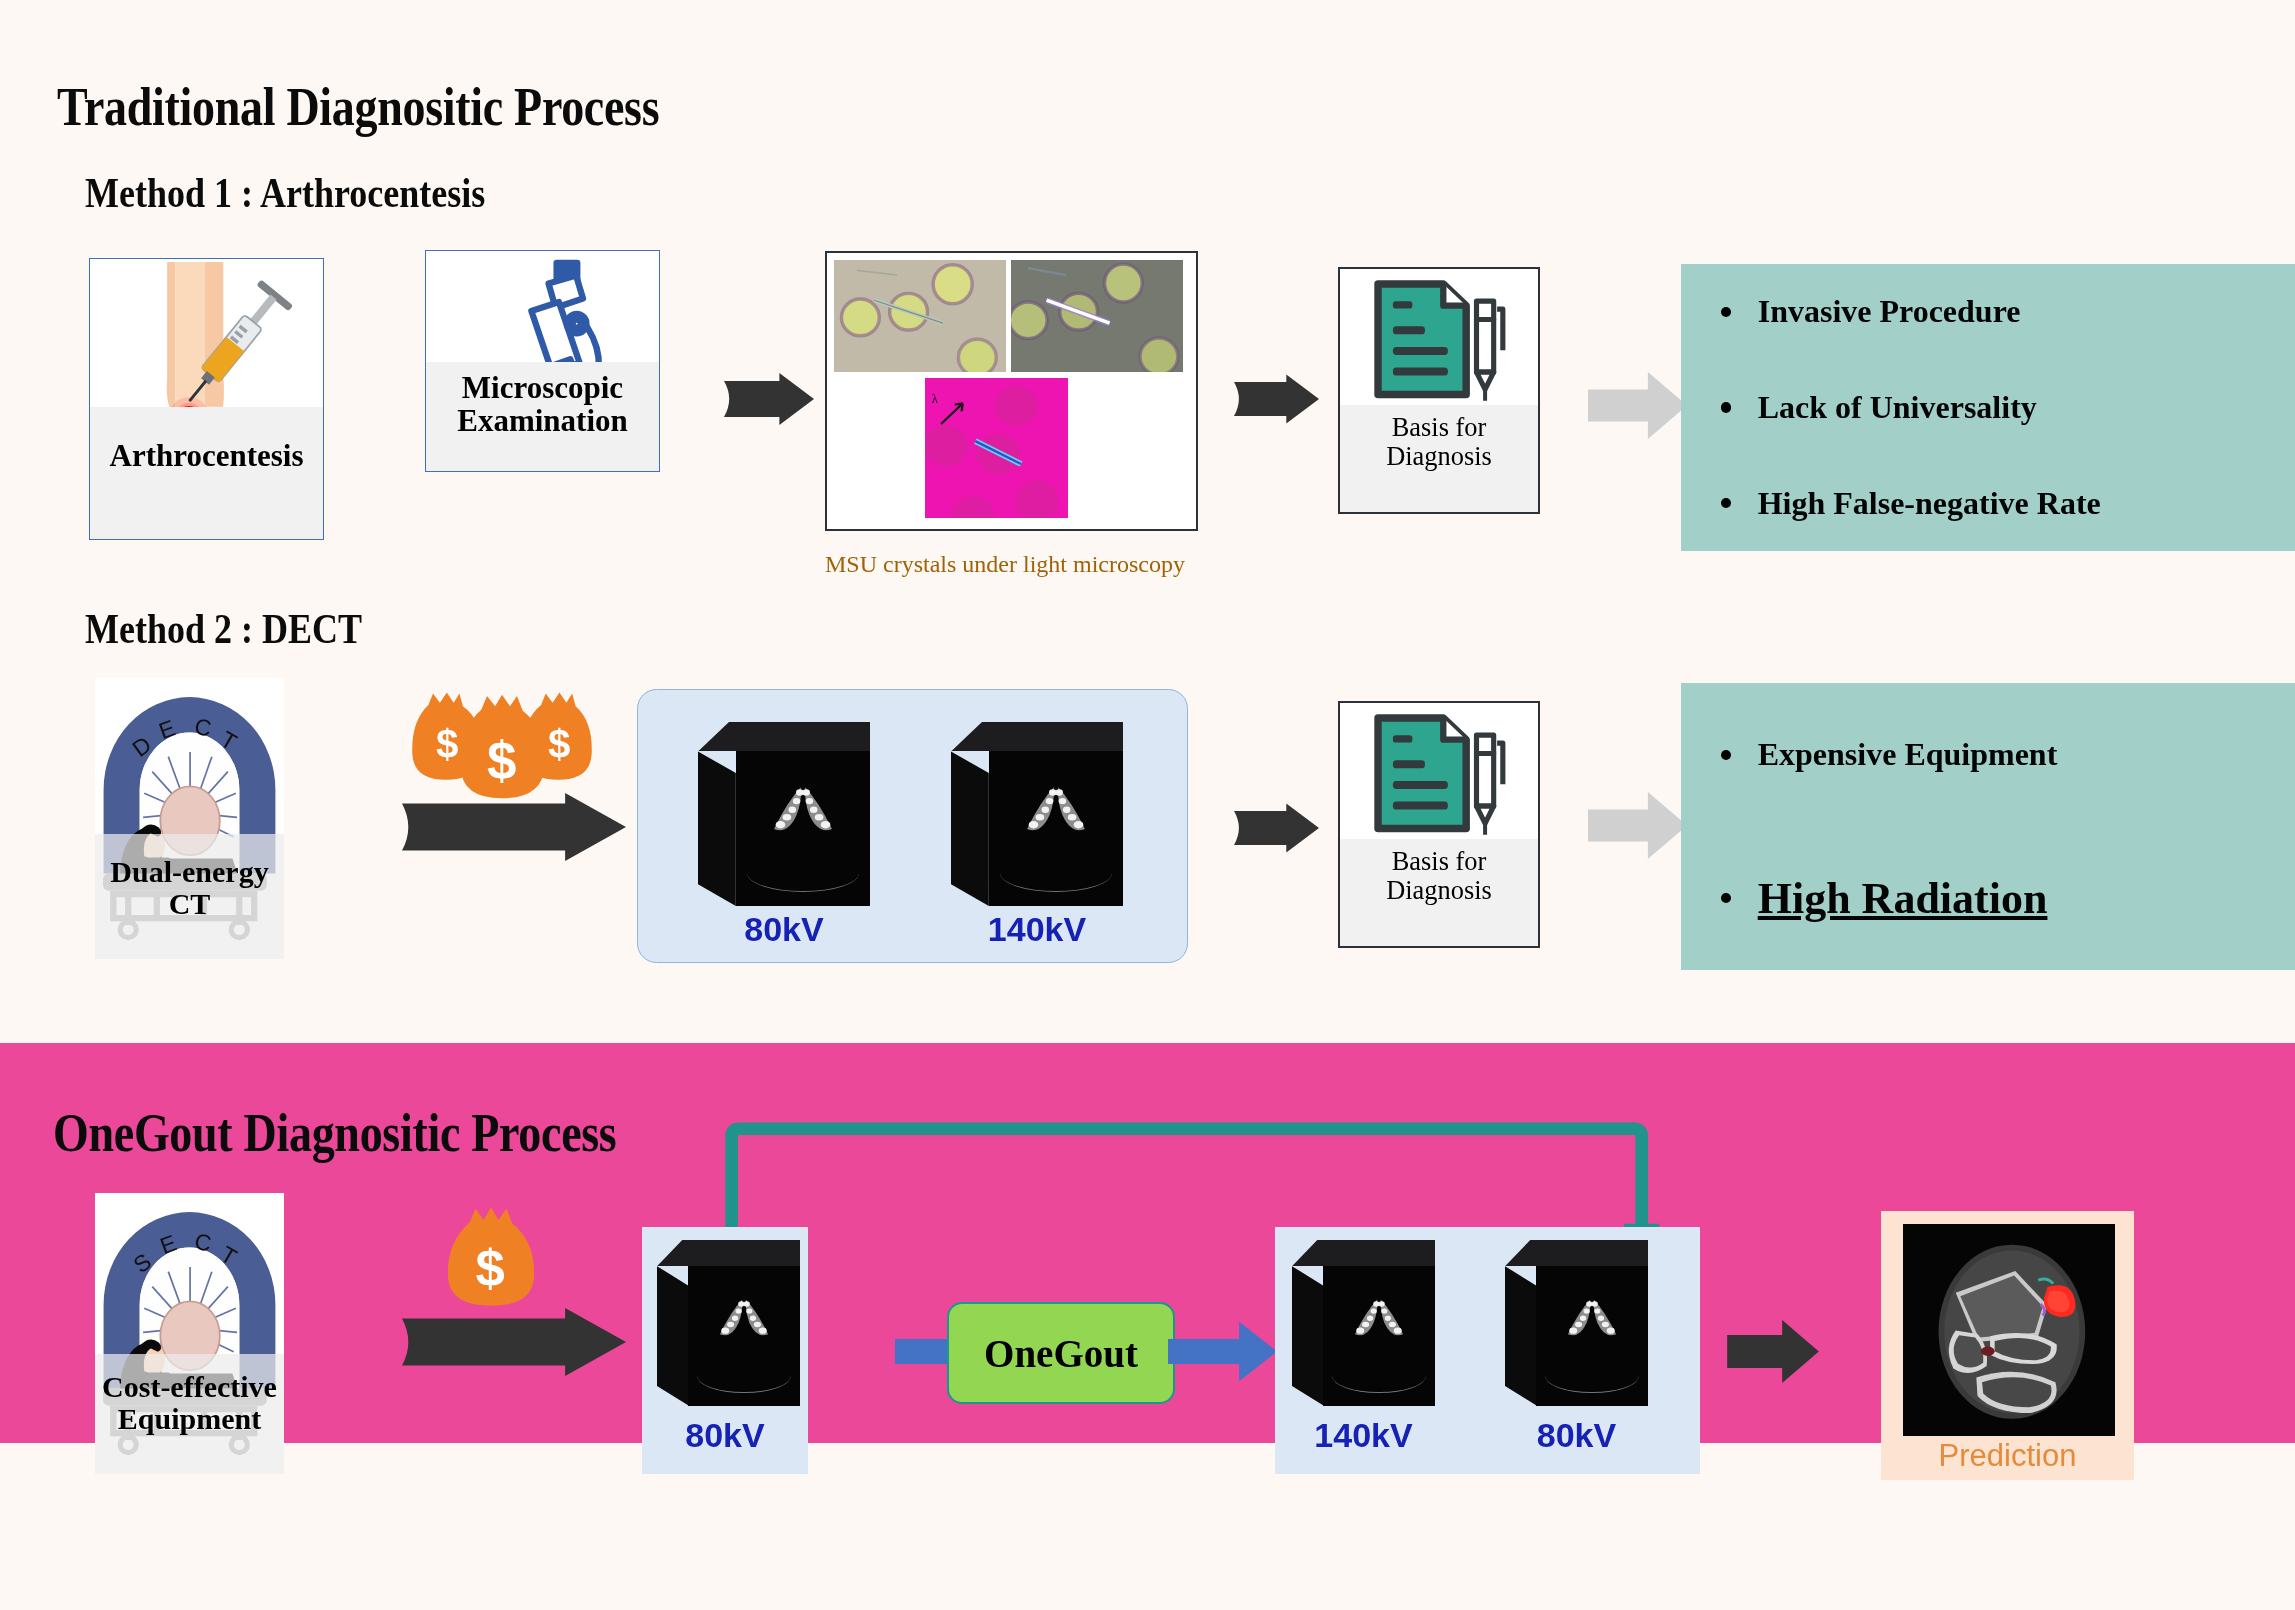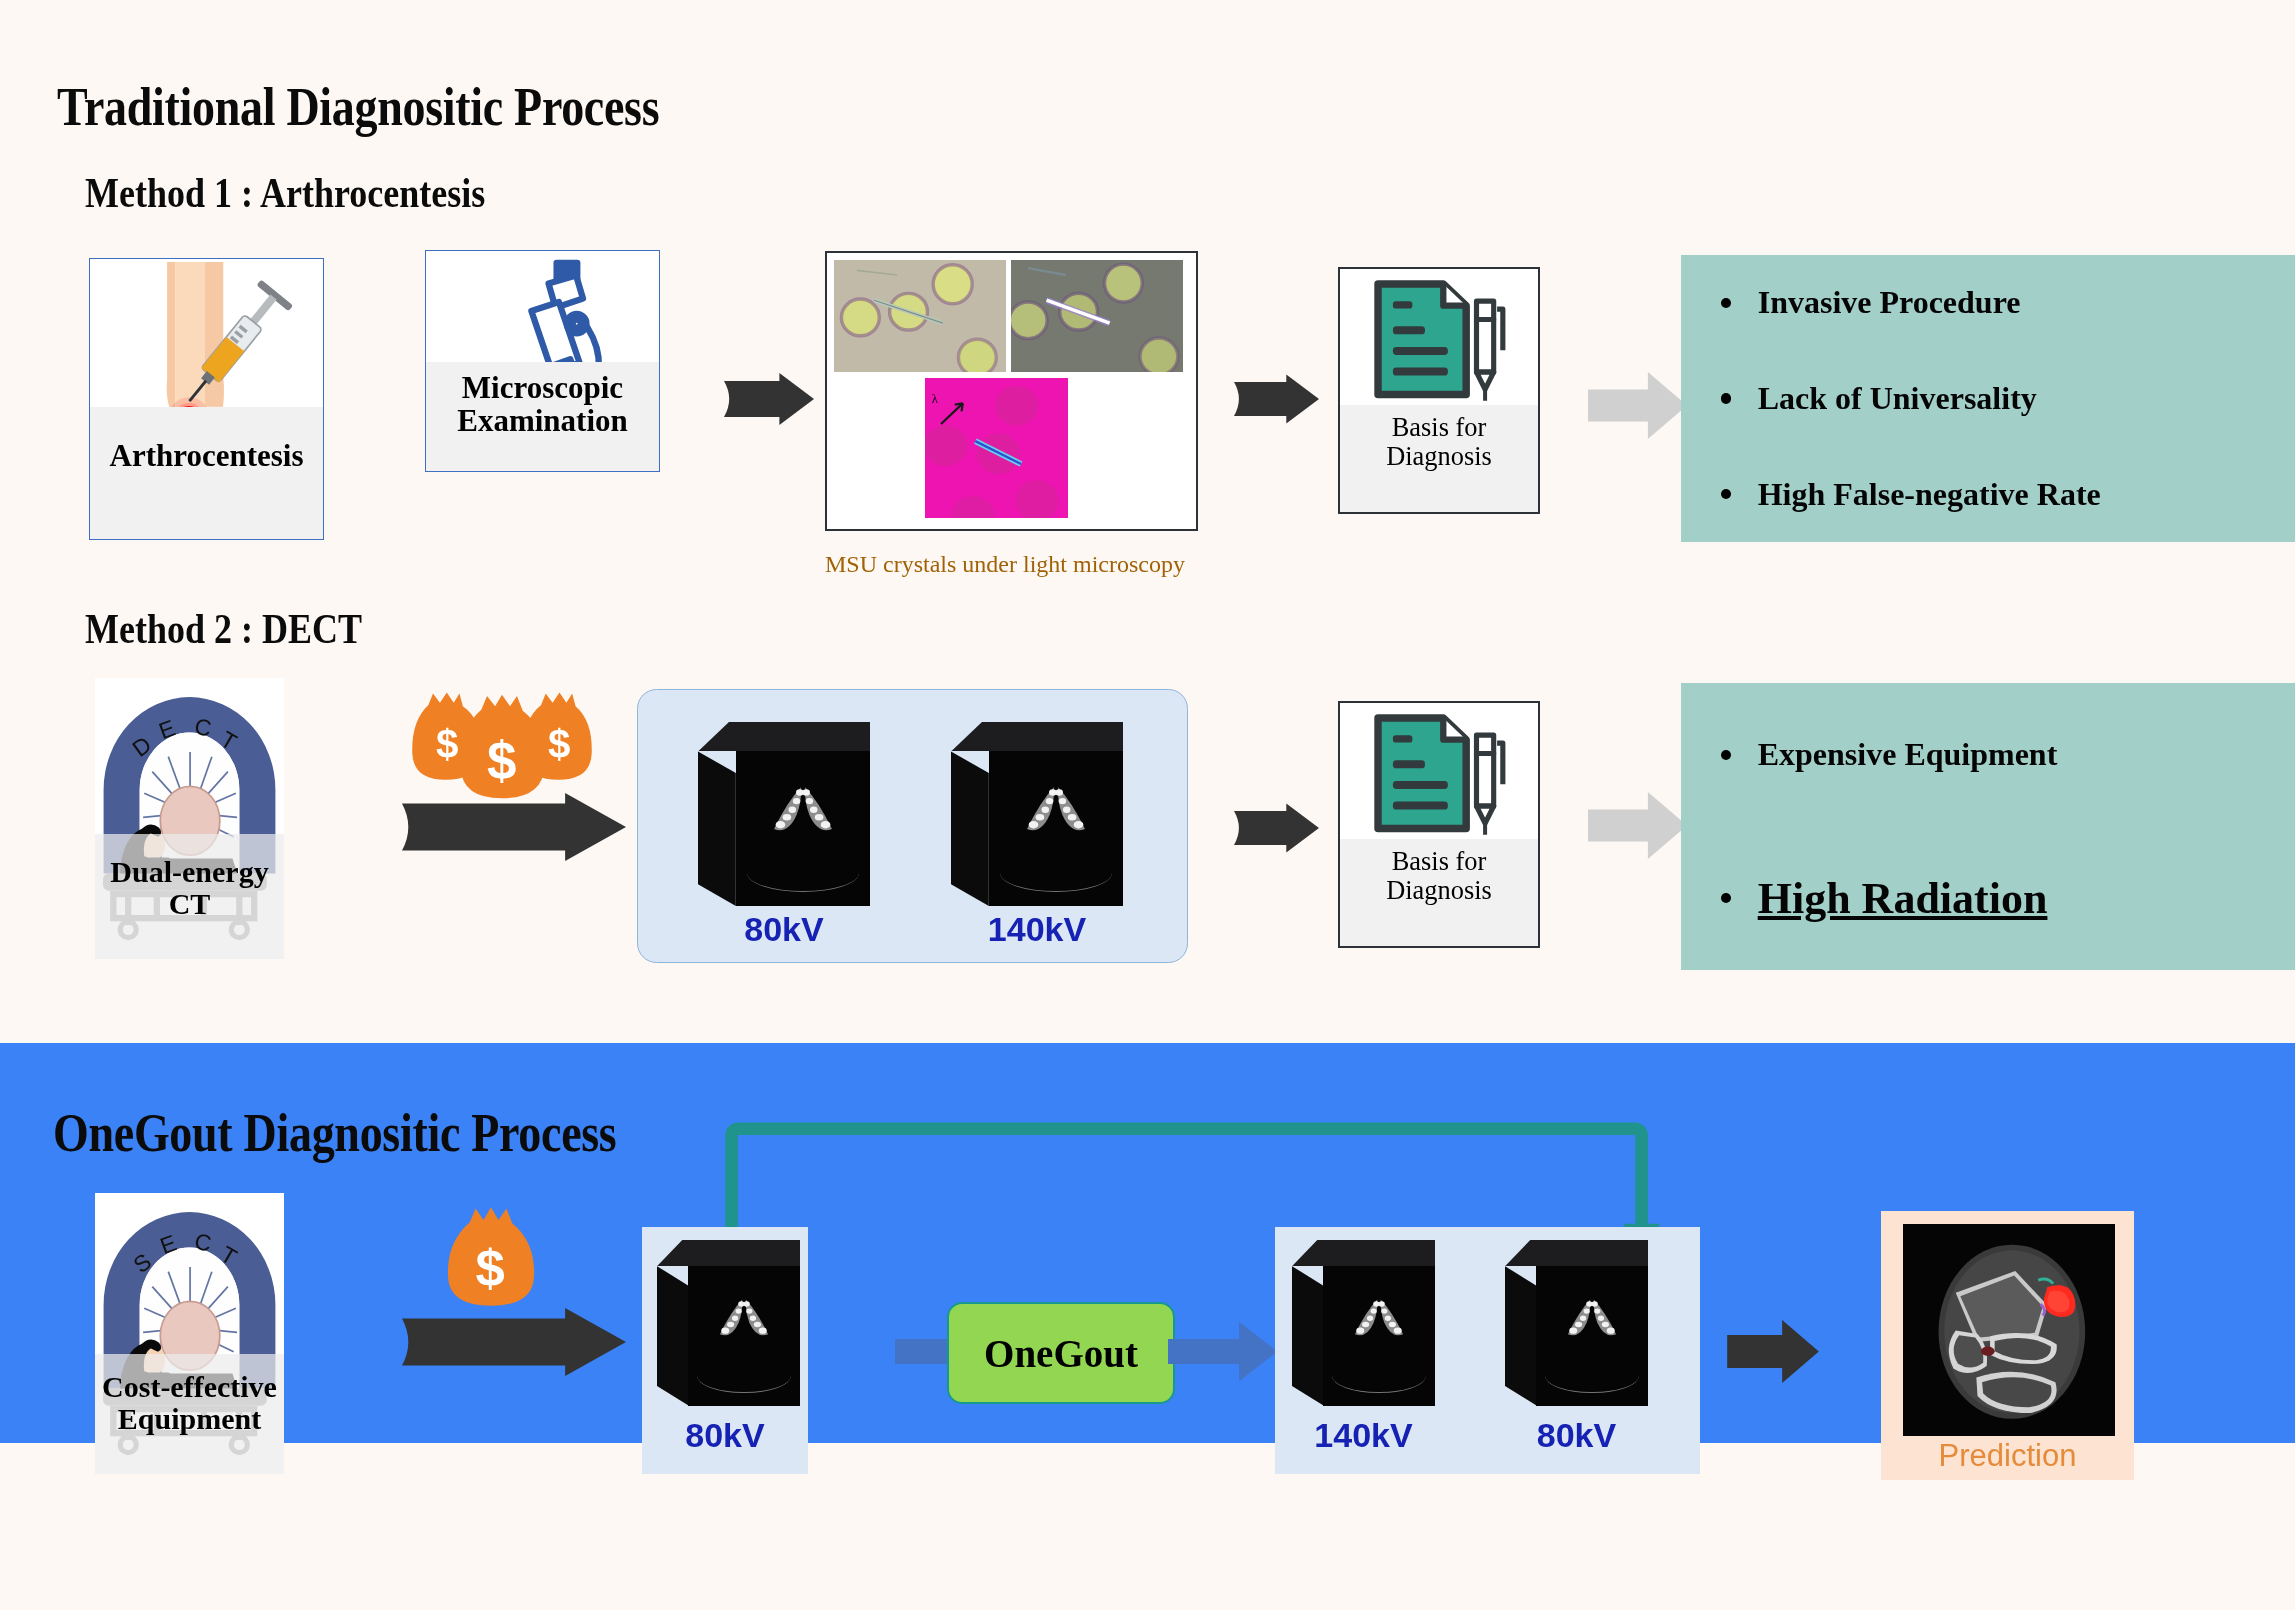--- a/index.html
+++ b/index.html
@@ -4,21 +4,21 @@
 <style>
   html,body{margin:0;padding:0;}
   body{
     width:2295px;height:1610px;
     font-family:"Liberation Serif", serif;
     background:#fdf8f3;
     position:relative;overflow:hidden;
   }
   .section{position:absolute;left:0;width:2295px;}
   #sec-traditional{top:0;height:1043px;background:#fdf8f3;}
-  #sec-onegout{top:1043px;height:400px;background:#3b82f6;}
+  #sec-onegout{top:1043px;height:400px;background:#ec4899;}
 
   .h1{
     position:absolute;font-weight:bold;color:#0b0b0b;
     font-family:"Liberation Serif", serif;
     letter-spacing:-0.3px;white-space:nowrap;
   }
   .h2{
     position:absolute;font-weight:bold;color:#0b0b0b;
     font-family:"Liberation Serif", serif;white-space:nowrap;
   }
@@ -243,21 +243,21 @@
     <div class="card-cap" style="height:99px;padding-top:8px;font-size:26.4px;font-weight:normal;">
       <div>Basis for</div>
       <div>Diagnosis</div>
     </div>
   </div>
 
   <svg class="abs" style="left:1588px;top:356px;" width="99" height="99" viewBox="0 0 172 172">
     <path d="M0 58 L104 58 L104 28 L172 86 L104 144 L104 114 L0 114 Z" fill="#d0d0d0"></path>
   </svg>
 
-  <div class="bullets" style="left:1681px;top:255px;width:614px;height:287px;">
+  <div class="bullets" style="left:1681px;top:264px;width:614px;height:287px;">
     <div class="bl" style="font-size:32px;flex:1;">
       <span class="dot"></span>
       <span>Invasive Procedure</span>
     </div>
     <div class="bl" style="font-size:32px;flex:1;">
       <span class="dot"></span>
       <span>Lack of Universality</span>
     </div>
     <div class="bl" style="font-size:32px;flex:1;">
       <span class="dot"></span>

